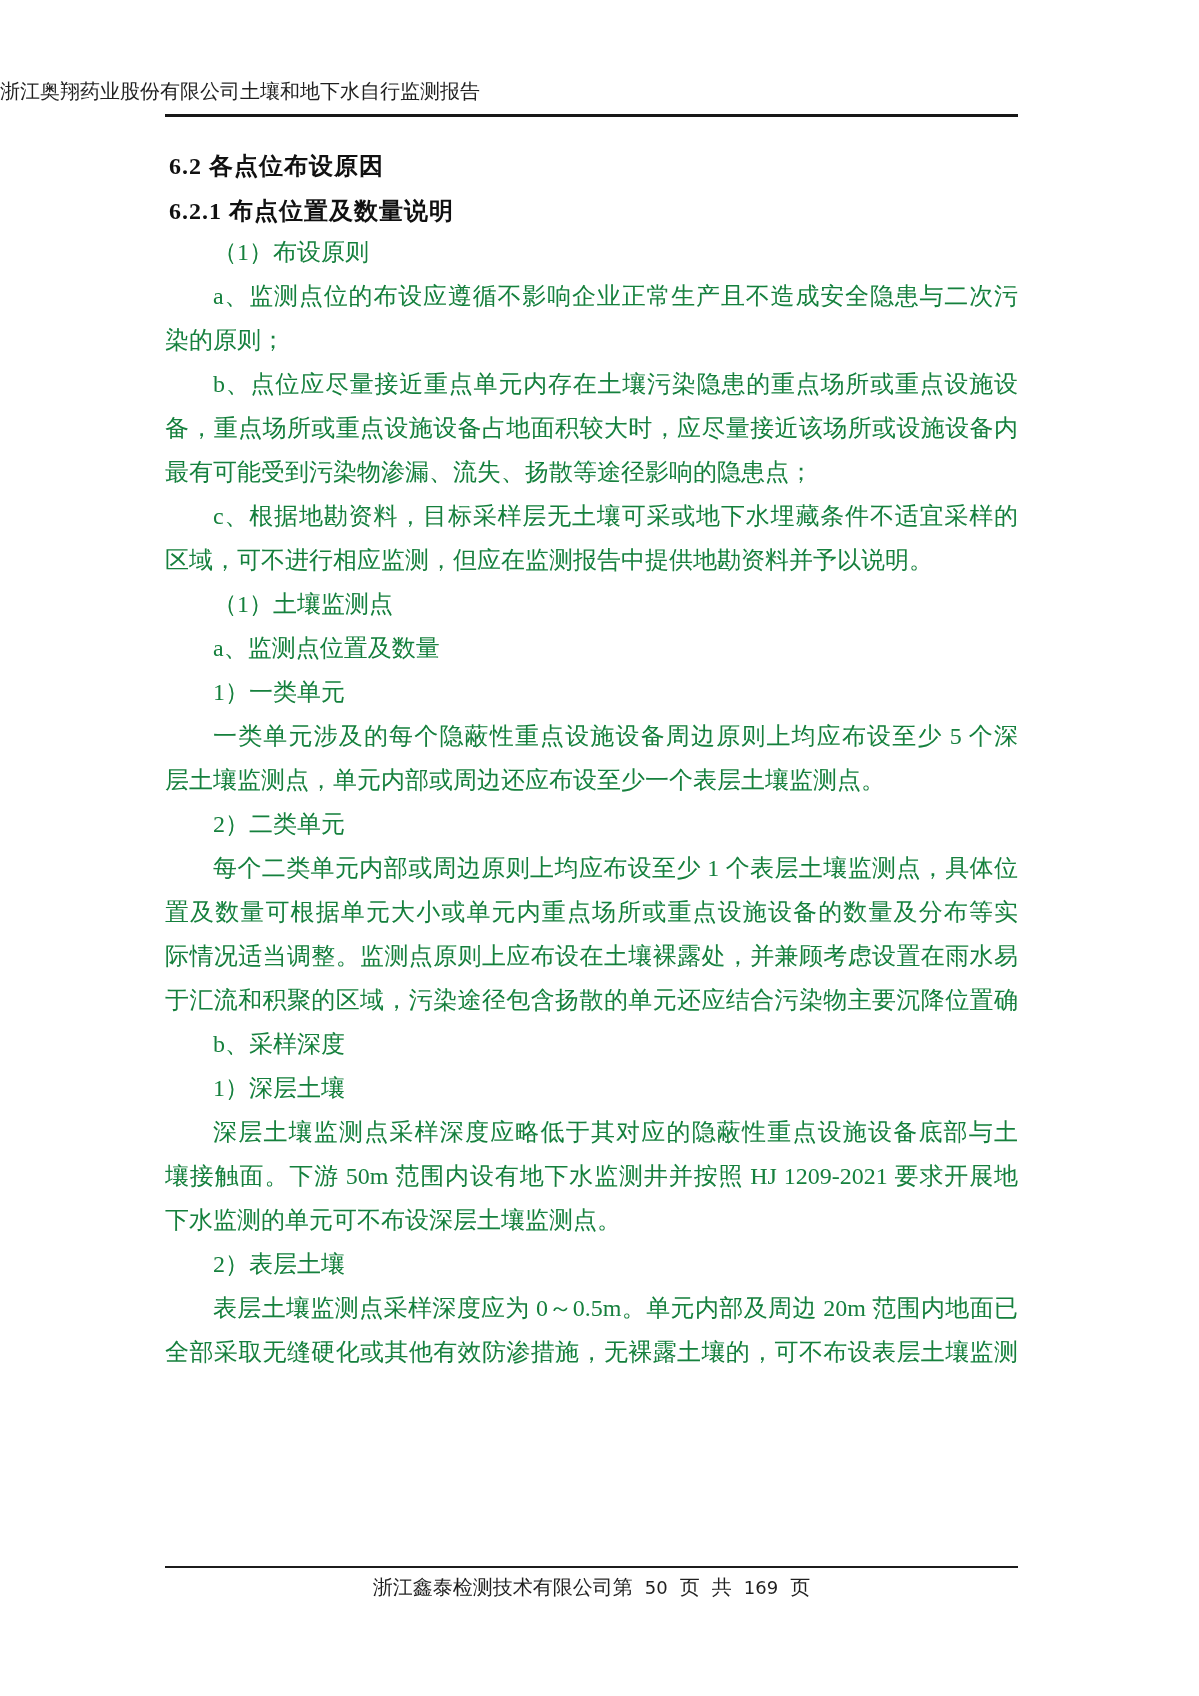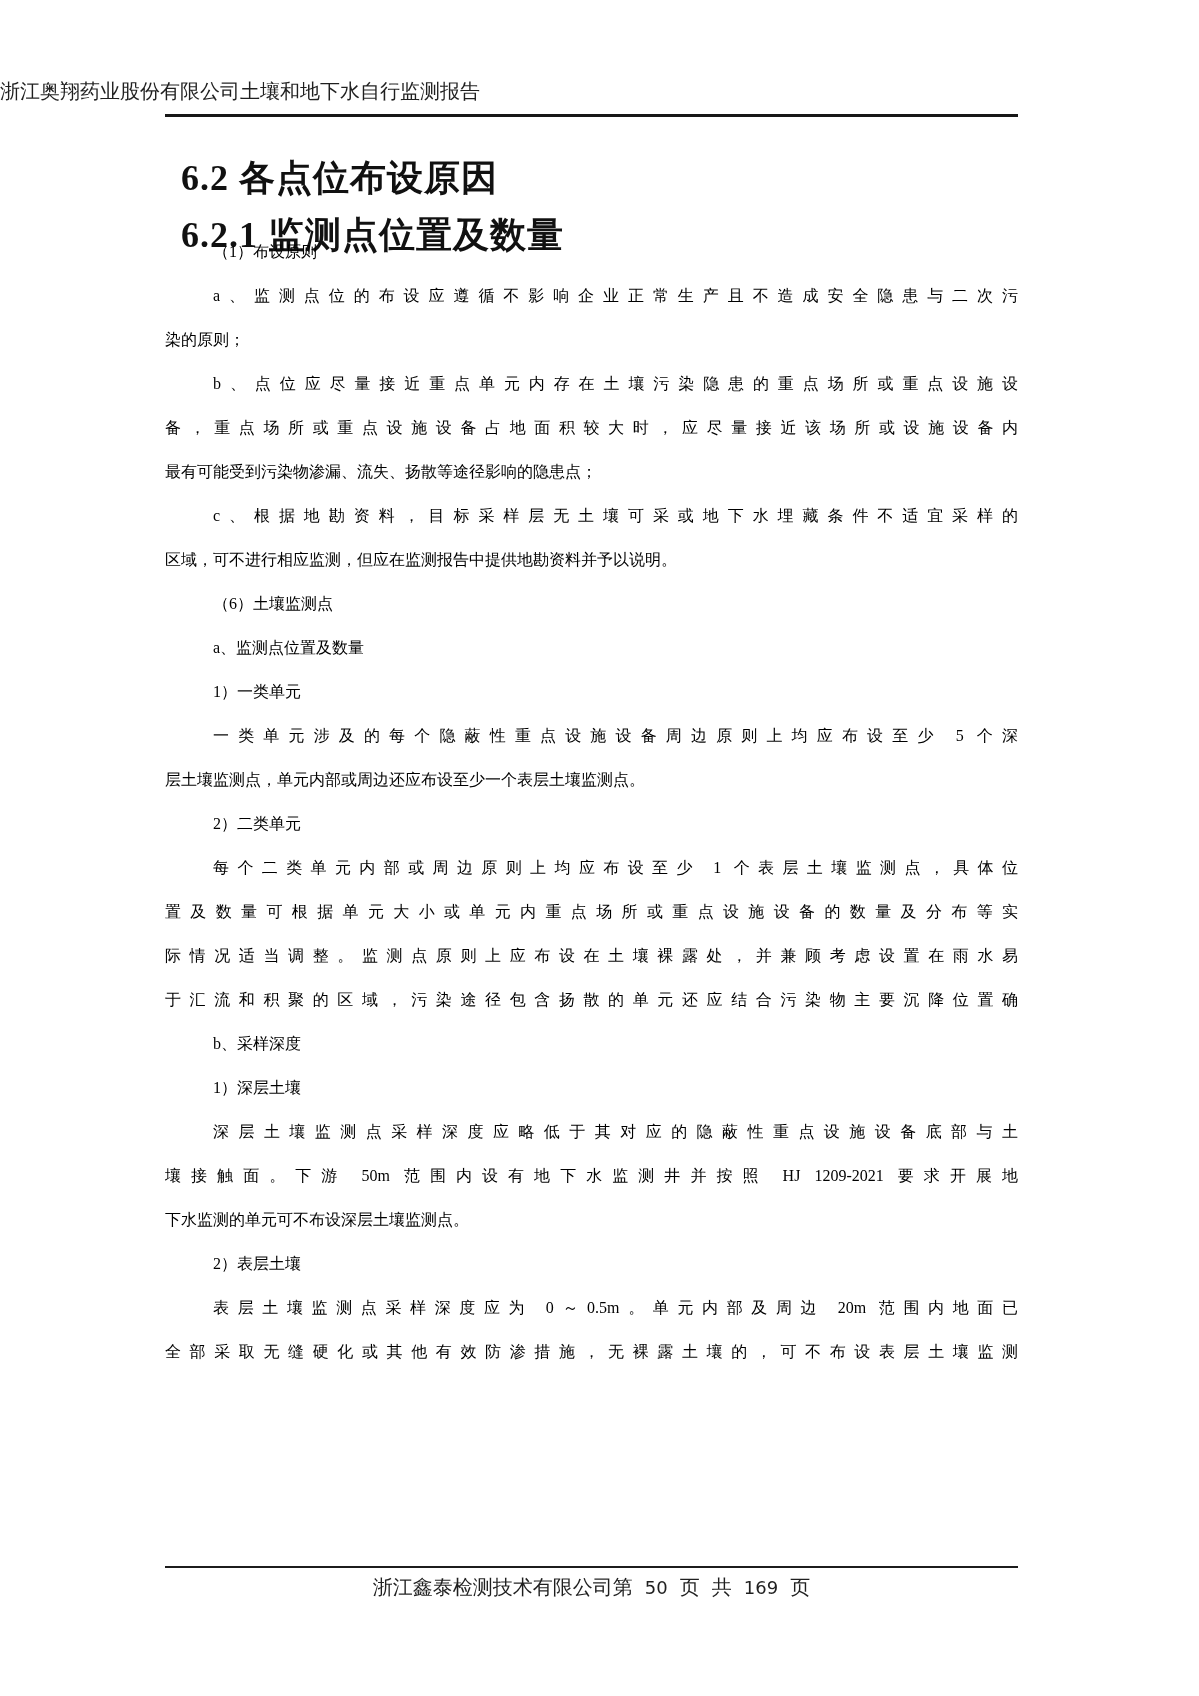--- a/index.html
+++ b/index.html
@@ -26,33 +26,33 @@
     position:absolute;
     top:114px; left:165px; width:853px; height:2.5px;
     background:#171717;
   }
   
   .doc-headings{
     position:absolute;
     top:142px; left:165px; width:853px;
   }
   .doc-headings h1, .doc-headings h2{
-    margin:16px;
-    font-size:36px;
+    margin:4px;
+    font-size:24px;
     line-height:41px;
     font-weight:bold;
     letter-spacing:1px;
     color:#111;
   }
   
   .doc-body{
     position:absolute;
     top:230px; left:165px; width:853px;
-    font-size:16px;
-    color:#000000;
+    font-size:24px;
+    color:#15803d;
   }
   .doc-body .line{
     height:44px;
     line-height:44px;
     white-space:nowrap;
   }
   .doc-body .line.indent{text-indent:48px;}
   .doc-body .line.fill{
     text-align:justify;
     text-align-last:justify;
@@ -85,33 +85,33 @@
 </head>
 <body>
 
 <div class="page">
 
   <div class="header-title">浙江奥翔药业股份有限公司土壤和地下水自行监测报告</div>
   <div class="header-rule"></div>
 
   <div class="doc-headings">
     <h1>6.2 各点位布设原因</h1>
-    <h2>6.2.1 监测点位置及数量</h2>
+    <h2>6.2.1 布点位置及数量说明</h2>
   </div>
 
   <div class="doc-body">
     <div class="line indent">（1）布设原则</div>
     <div class="line indent fill">a、监测点位的布设应遵循不影响企业正常生产且不造成安全隐患与二次污</div>
     <div class="line">染的原则；</div>
     <div class="line indent fill">b、点位应尽量接近重点单元内存在土壤污染隐患的重点场所或重点设施设</div>
     <div class="line fill">备，重点场所或重点设施设备占地面积较大时，应尽量接近该场所或设施设备内</div>
     <div class="line">最有可能受到污染物渗漏、流失、扬散等途径影响的隐患点；</div>
     <div class="line indent fill">c、根据地勘资料，目标采样层无土壤可采或地下水埋藏条件不适宜采样的</div>
     <div class="line">区域，可不进行相应监测，但应在监测报告中提供地勘资料并予以说明。</div>
-    <div class="line indent">（6）土壤监测点</div>
+    <div class="line indent">（1）土壤监测点</div>
     <div class="line indent">a、监测点位置及数量</div>
     <div class="line indent">1）一类单元</div>
     <div class="line indent fill">一类单元涉及的每个隐蔽性重点设施设备周边原则上均应布设至少 5 个深</div>
     <div class="line">层土壤监测点，单元内部或周边还应布设至少一个表层土壤监测点。</div>
     <div class="line indent">2）二类单元</div>
     <div class="line indent fill">每个二类单元内部或周边原则上均应布设至少 1 个表层土壤监测点，具体位</div>
     <div class="line fill">置及数量可根据单元大小或单元内重点场所或重点设施设备的数量及分布等实</div>
     <div class="line fill">际情况适当调整。监测点原则上应布设在土壤裸露处，并兼顾考虑设置在雨水易</div>
     <div class="line fill">于汇流和积聚的区域，污染途径包含扬散的单元还应结合污染物主要沉降位置确</div>
     <div class="line indent">b、采样深度</div>

